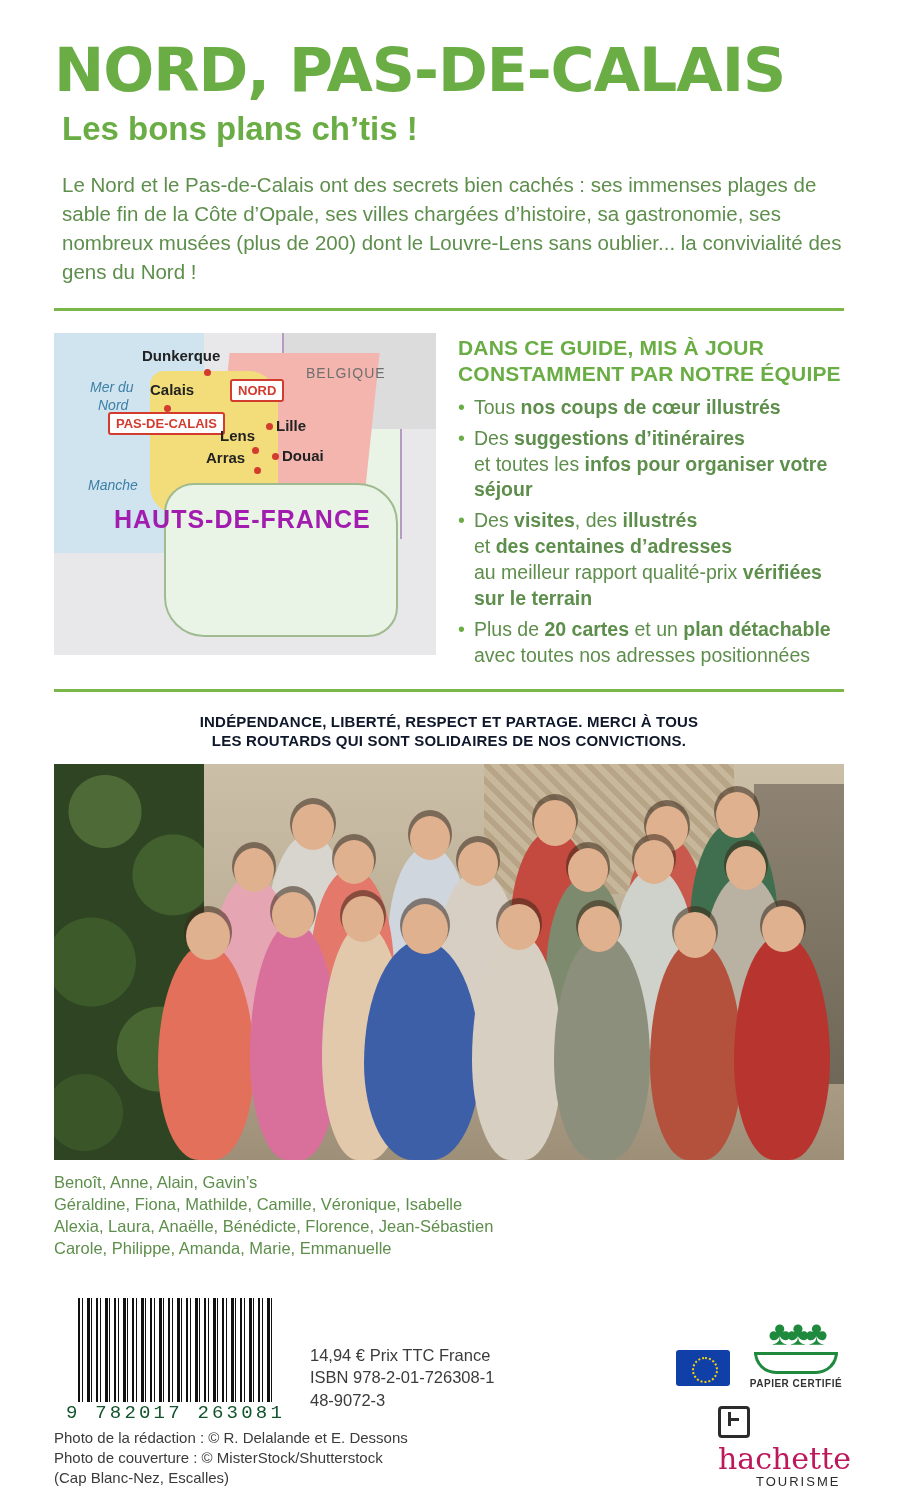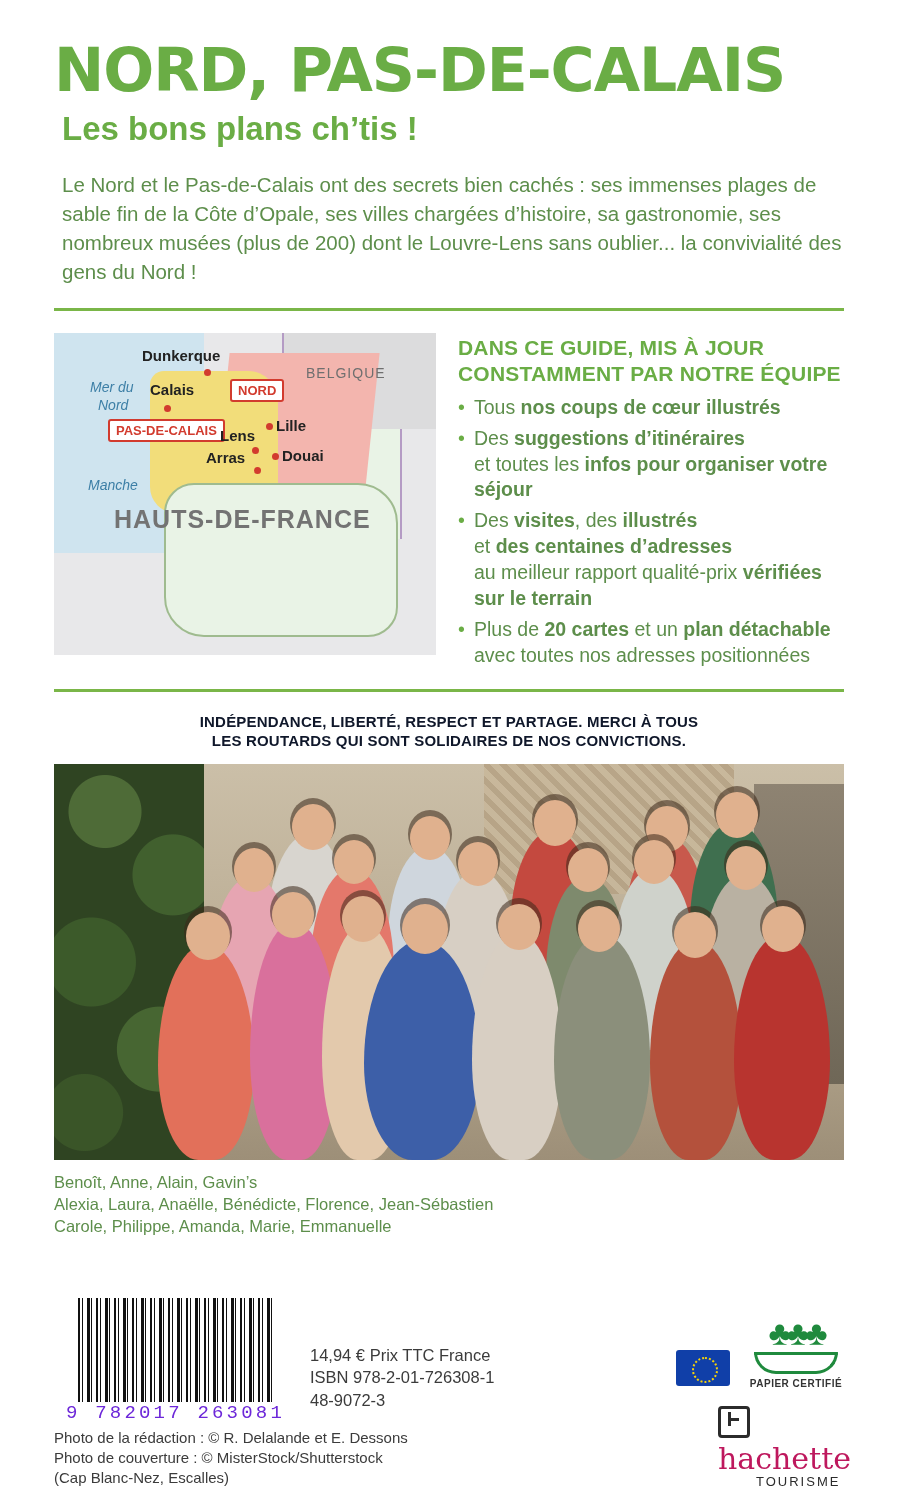--- a/index.html
+++ b/index.html
@@ -134,21 +134,21 @@
     letter-spacing: 1px;
   }
   .map-label.city {
     font-size: 15px;
     color: #222;
     font-weight: bold;
   }
   .map-label.region {
     font-size: 25px;
     letter-spacing: 1px;
-    color: #737373;
+    color: #a21caf;
     font-weight: bold;
   }
   .dot {
     position: absolute;
     width: 7px; height: 7px;
     background: #d23b2e;
     border-radius: 50%;
   }
   .tag {
     position: absolute;
@@ -276,21 +276,21 @@
         #111 9px 12px, #fff 12px 13px, #111 13px 14px, #fff 14px 18px);
   }
   .barcode-digits {
     position: absolute;
     left: 12px;
     top: 104px;
     width: 220px;
     font-family: "Liberation Mono", monospace;
     font-size: 19px;
     letter-spacing: 3.2px;
-    color: #6d28d9;
+    color: #14532d;
   }
   .price-block {
     position: absolute;
     left: 256px;
     top: 46px;
     font-size: 16.5px;
     line-height: 1.36;
     color: #3b3b3b;
   }
   .credits {
@@ -413,21 +413,21 @@
       <div class="map-label sea-lbl" style="left:34px; top:144px;">Manche</div>
       <div class="map-label country" style="left:252px; top:32px;">BELGIQUE</div>
 
       <div class="map-label city" style="left:88px; top:14px;">Dunkerque</div>
       <div class="dot" style="left:150px; top:36px;"></div>
 
       <div class="map-label city" style="left:96px; top:48px;">Calais</div>
       <div class="dot" style="left:110px; top:72px;"></div>
 
       <div class="tag" style="left:176px; top:46px;">NORD</div>
-      <div class="tag" style="left:54px; top:86px;">PAS-DE-CALAIS</div>
+      <div class="tag" style="left:54px; top:79px;">PAS-DE-CALAIS</div>
 
       <div class="map-label city" style="left:222px; top:84px;">Lille</div>
       <div class="dot" style="left:212px; top:90px;"></div>
 
       <div class="map-label city" style="left:166px; top:94px;">Lens</div>
       <div class="dot" style="left:198px; top:114px;"></div>
 
       <div class="map-label city" style="left:228px; top:114px;">Douai</div>
       <div class="dot" style="left:218px; top:120px;"></div>
 
@@ -521,20 +521,21 @@
     <div class="person" style="left:500px; top:170px; width:96px; height:226px; background:#8b8f7b;"></div>
     <div class="head" style="left:524px; top:142px; width:42px; height:46px;"></div>
     <div class="person" style="left:596px; top:176px; width:92px; height:220px; background:#b4513c;"></div>
     <div class="head" style="left:620px; top:148px; width:42px; height:46px;"></div>
     <div class="person" style="left:680px; top:170px; width:96px; height:226px; background:#b8342f;"></div>
     <div class="head" style="left:708px; top:142px; width:42px; height:46px;"></div>
   </div>
 
   <div class="caption">
     <div>Benoît, Anne, Alain, Gavin’s</div>
+    <div>Géraldine, Fiona, Mathilde, Camille, Véronique, Isabelle</div>
     <div>Alexia, Laura, Anaëlle, Bénédicte, Florence, Jean-Sébastien</div>
     <div>Carole, Philippe, Amanda, Marie, Emmanuelle</div>
   </div>
 
   <div class="footer">
     <div class="barcode"></div>
     <div class="barcode-digits">9 782017 263081</div>
 
     <div class="price-block">
       <div>14,94 € Prix TTC France</div>

